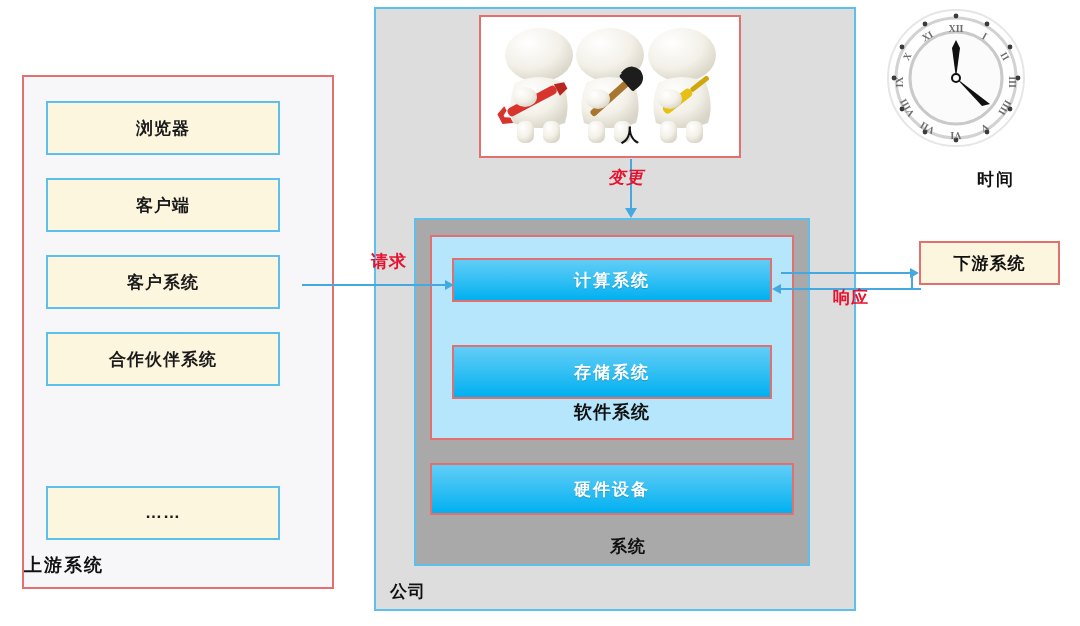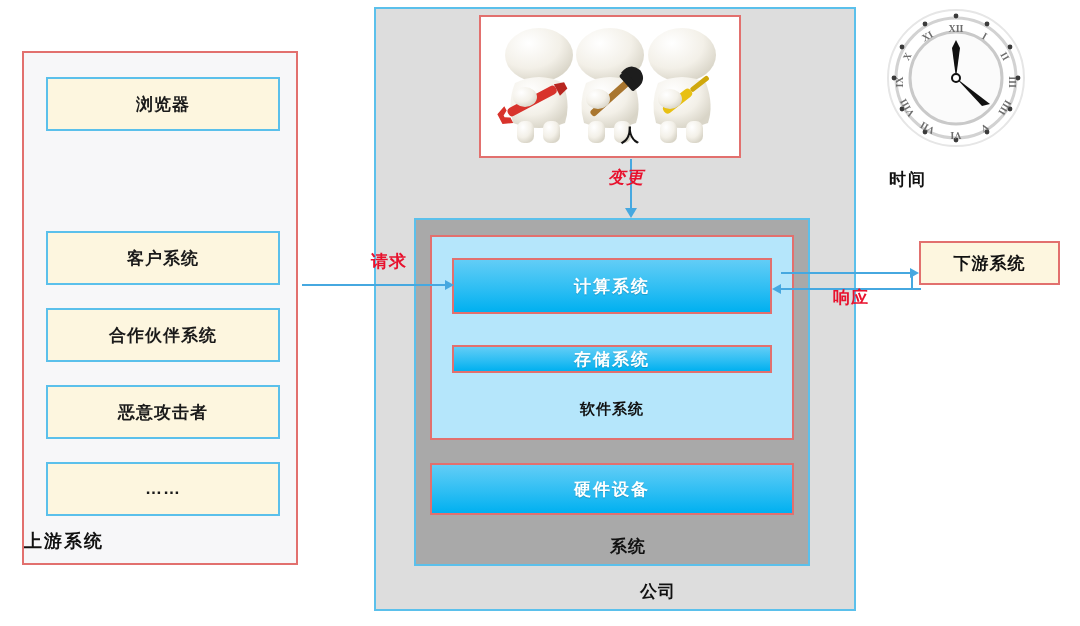--- a/index.html
+++ b/index.html
@@ -5,21 +5,21 @@
   html,body{margin:0;padding:0;}
   body{
     width:1080px;height:626px;position:relative;overflow:hidden;
     background:#ffffff;
     font-family:"Liberation Sans","DejaVu Sans",sans-serif;
   }
   .abs{position:absolute;box-sizing:border-box;}
 
   
   #upstream-group{
-    left:22px;top:51px;width:276px;height:514px;
+    left:22px;top:75px;width:312px;height:514px;
     border:2px solid #e2706e;background:#f7f7f9;
   }
   .upstream-item{
     left:22px;width:234px;height:54px;
     border:2px solid #5bc0eb;background:#fdf6df;
     display:flex;align-items:center;justify-content:center;
     font-size:17px;font-weight:bold;color:#1a1a1a;letter-spacing:1px;
   }
   #upstream-label{
     left:0;right:0;bottom:10px;text-align:left;
@@ -52,40 +52,40 @@
     left:430px;top:235px;width:364px;height:205px;
     border:2px solid #e2706e;background:#b5e6fb;
   }
   .gradbox{
     border:2px solid #e2706e;
     background:linear-gradient(180deg,#62cdf6 0%,#2ebef3 55%,#00b0f0 100%);
     display:flex;align-items:center;justify-content:center;
     color:#ffffff;font-size:17px;font-weight:bold;letter-spacing:2px;
     text-shadow:0 1px 1px rgba(0,0,0,.18);
   }
-  #compute-box{left:452px;top:258px;width:320px;height:56px;}
-  #storage-box{left:452px;top:345px;width:320px;height:28px;}
+  #compute-box{left:452px;top:258px;width:320px;height:44px;}
+  #storage-box{left:452px;top:345px;width:320px;height:54px;}
   #software-label{
     left:430px;top:400px;width:364px;text-align:center;
-    font-size:15px;font-weight:bold;color:#111;letter-spacing:1px;
+    font-size:18px;font-weight:bold;color:#111;letter-spacing:1px;
   }
   #hardware-box{left:430px;top:463px;width:364px;height:52px;}
   #system-label{
     left:414px;top:535px;width:428px;text-align:center;
     font-size:17px;font-weight:bold;color:#111;letter-spacing:1px;
   }
   #company-label{
-    left:374px;top:580px;width:552px;text-align:center;
+    left:374px;top:580px;width:552px;
     font-size:17px;font-weight:bold;color:#111;letter-spacing:1px;padding-left:16px;
   }
 
   
   #clock-wrap{left:886px;top:8px;width:140px;height:140px;}
   #time-label{
-    left:832px;top:168px;width:152px;text-align:center;
+    left:920px;top:168px;width:152px;text-align:center;
     font-size:17px;font-weight:bold;color:#111;letter-spacing:2px;
   }
   #downstream-box{
     left:919px;top:241px;width:141px;height:44px;
     border:2px solid #e2706e;background:#fdf6df;
     display:flex;align-items:center;justify-content:center;
     font-size:17px;font-weight:bold;color:#111;letter-spacing:1px;
   }
 
   
@@ -112,28 +112,28 @@
     font-size:17px;font-weight:bold;color:#e8112d;letter-spacing:1px;
   }
 </style>
 </head>
 <body>
 
 <div class="abs" id="upstream-group">
   <div class="abs upstream-item" style="top:24px">
       <span>浏览器</span>
     </div>
+  <div class="abs upstream-item" style="top:101px">
+      <span>客户端</span>
+    </div>
   <div class="abs upstream-item" style="top:178px">
       <span>客户系统</span>
     </div>
   <div class="abs upstream-item" style="top:255px">
       <span>合作伙伴系统</span>
-    </div>
-  <div class="abs upstream-item" style="top:332px">
-      <span>恶意攻击者</span>
     </div>
   <div class="abs upstream-item" style="top:409px">
       <span>……</span>
     </div>
   <div class="abs" id="upstream-label">上游系统</div>
 </div>
 
 <div class="abs" id="company-group"></div>
 
 <div class="abs" id="people-box">

